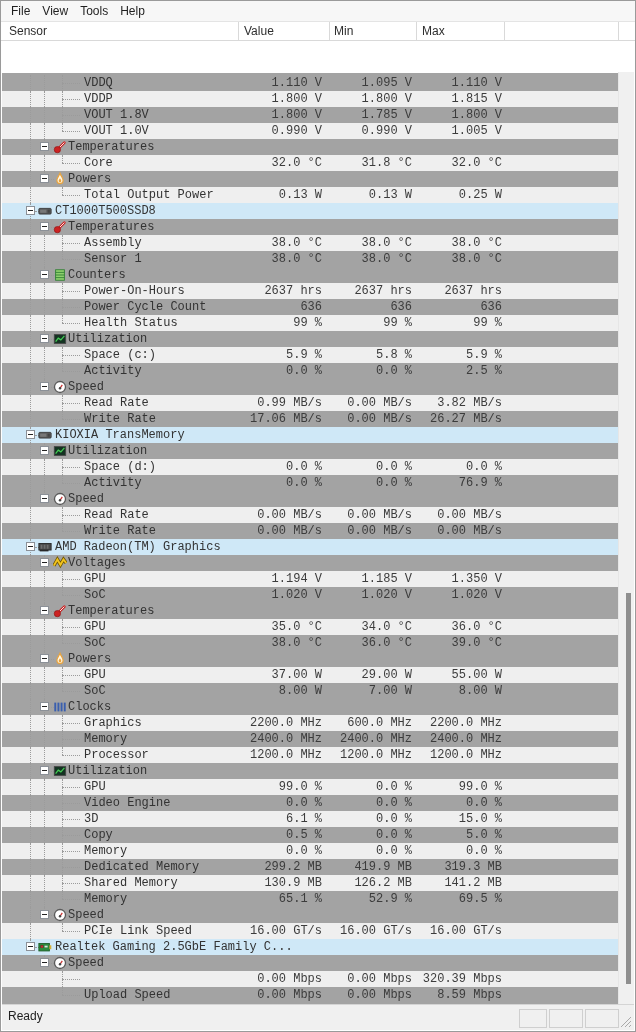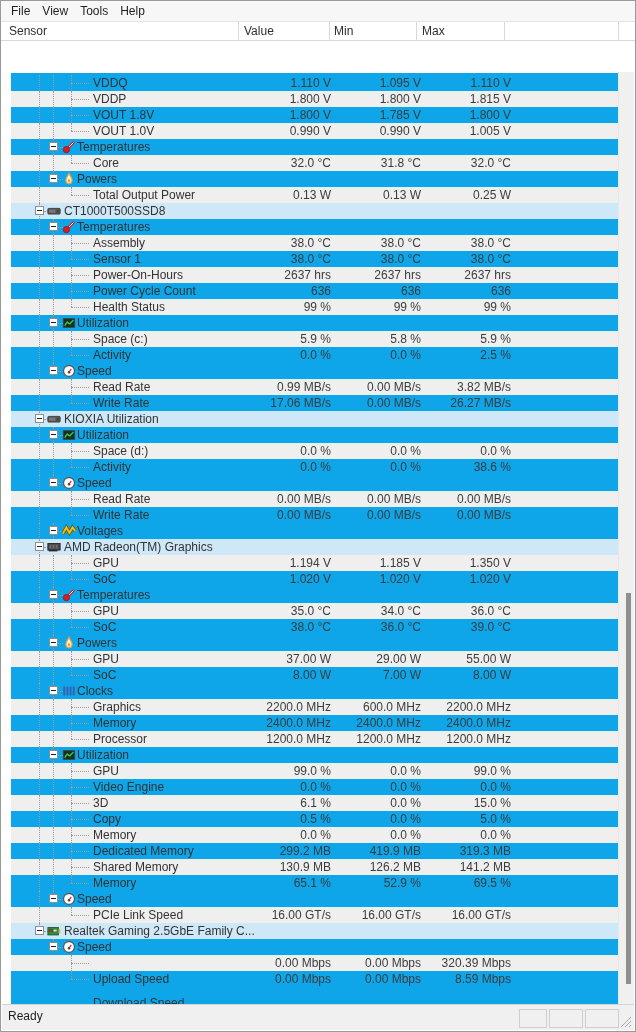--- a/index.html
+++ b/index.html
@@ -25,22 +25,22 @@
   .menubar{height:21px;background:#f7f7f7;display:flex;align-items:center;padding-left:4px;
            border-bottom:1px solid #e4e4e4;}
   .menu-item{padding:0 6px;color:#1f1f1f;line-height:20px;}
 
   
   .header{height:19px;background:#fff;position:relative;border-bottom:1px solid #d9d9d9;}
   .header span{position:absolute;top:0;line-height:18px;color:#2e2e2e;}
   .hdiv{position:absolute;top:0;bottom:0;width:1px;background:#d9d9d9;}
 
   
-  .list{position:absolute;left:10px;right:17px;top:72px;height:933px;background:#0ea5e9;
-        padding-top:2px;overflow:hidden;}
+  .list{position:absolute;left:1px;right:17px;top:72px;height:933px;background:#a3a3a3;
+        padding-top:2px;overflow:hidden;font-family:Liberation Mono, monospace;}
   .row{position:relative;height:16px;width:618px;}
   .row.shaded{background:#efefef;}
   .row.device{background:#cfe8f7;}
   .vline{position:absolute;top:0;bottom:0;width:0;border-left:1px dotted #9b9b9b;}
   .vline.half{bottom:auto;height:8px;}
   .hstub{position:absolute;top:8px;height:0;border-top:1px dotted #9b9b9b;}
   .ebox{position:absolute;top:3px;width:9px;height:9px;background:#fff;border:1px solid #8b9097;z-index:2;}
   .ebox::after{content:"";position:absolute;left:1px;right:1px;top:3px;border-top:1px solid #222;}
   .nicon{position:absolute;top:1px;width:14px;height:14px;z-index:2;}
   .nicon svg{display:block;width:14px;height:14px;}
@@ -215,20 +215,35 @@
       <div class="row leaf">
         <div class="vline" style="left: 28px;"></div>
         <div class="vline" style="left: 42px;"></div>
         <div class="vline half" style="left: 60px;"></div>
         <div class="hstub" style="left: 60px; width: 18px;"></div>
         <div class="rlabel" style="left: 82px;">Sensor 1</div>
         <div class="cell v">38.0 °C</div>
         <div class="cell mn">38.0 °C</div>
         <div class="cell mx">38.0 °C</div>
       </div>
+      <div class="row group">
+        <div class="vline" style="left: 28px;"></div>
+        <div class="vline" style="left: 42px;"></div>
+        <div class="ebox" style="left: 38px;"></div>
+        <div class="hstub" style="left: 47px; width: 5px;"></div>
+        <div class="nicon" style="left: 51px;">
+          <svg viewBox="0 0 16 16">
+            <rect x="3" y="2" width="10" height="12" fill="#8ed06c" stroke="#2f7d33"></rect>
+            <line x1="3" y1="5" x2="13" y2="5" stroke="#2f7d33"></line>
+            <line x1="3" y1="8" x2="13" y2="8" stroke="#2f7d33"></line>
+            <line x1="3" y1="11" x2="13" y2="11" stroke="#2f7d33"></line>
+          </svg>
+        </div>
+        <div class="rlabel" style="left: 66px;">Counters</div>
+      </div>
       <div class="row leaf shaded">
         <div class="vline" style="left: 28px;"></div>
         <div class="vline" style="left: 42px;"></div>
         <div class="vline" style="left: 60px;"></div>
         <div class="hstub" style="left: 60px; width: 18px;"></div>
         <div class="rlabel" style="left: 82px;">Power-On-Hours</div>
         <div class="cell v">2637 hrs</div>
         <div class="cell mn">2637 hrs</div>
         <div class="cell mx">2637 hrs</div>
       </div>
@@ -321,21 +336,21 @@
         <div class="vline" style="left: 28px;"></div>
         <div class="ebox" style="left: 24px;"></div>
         <div class="hstub" style="left: 33px; width: 4px;"></div>
         <div class="nicon" style="left: 36px;">
           <svg viewBox="0 0 16 16">
             <rect x="1" y="5" width="14" height="6.5" rx="1" fill="#5c5c5c" stroke="#333"></rect>
             <rect x="2.5" y="6.5" width="7" height="3.5" fill="#777"></rect>
             <rect x="11" y="6.5" width="2.5" height="3.5" fill="#444"></rect>
           </svg>
         </div>
-        <div class="rlabel" style="left: 53px;">KIOXIA Utilization</div>
+        <div class="rlabel" style="left: 53px;">KIOXIA TransMemory</div>
       </div>
       <div class="row group">
         <div class="vline" style="left: 28px;"></div>
         <div class="vline" style="left: 42px;"></div>
         <div class="ebox" style="left: 38px;"></div>
         <div class="hstub" style="left: 47px; width: 5px;"></div>
         <div class="nicon" style="left: 51px;">
           <svg viewBox="0 0 16 16">
             <rect x="1.5" y="3" width="13" height="10" fill="#143322" stroke="#444"></rect>
             <polyline points="3,11 6,7 9,9 13,4.5" stroke="#44cc55" stroke-width="1.4" fill="none"></polyline>
@@ -354,21 +369,21 @@
         <div class="cell mx">0.0 %</div>
       </div>
       <div class="row leaf">
         <div class="vline" style="left: 28px;"></div>
         <div class="vline" style="left: 42px;"></div>
         <div class="vline half" style="left: 60px;"></div>
         <div class="hstub" style="left: 60px; width: 18px;"></div>
         <div class="rlabel" style="left: 82px;">Activity</div>
         <div class="cell v">0.0 %</div>
         <div class="cell mn">0.0 %</div>
-        <div class="cell mx">38.6 %</div>
+        <div class="cell mx">76.9 %</div>
       </div>
       <div class="row group">
         <div class="vline" style="left: 28px;"></div>
         <div class="vline half" style="left: 42px;"></div>
         <div class="ebox" style="left: 38px;"></div>
         <div class="hstub" style="left: 47px; width: 5px;"></div>
         <div class="nicon" style="left: 51px;">
           <svg viewBox="0 0 16 16">
             <circle cx="8" cy="8" r="6.3" fill="#fff" stroke="#5a5a5a" stroke-width="1.5"></circle>
             <line x1="8" y1="9.5" x2="10.6" y2="5.5" stroke="#c33" stroke-width="1.4"></line>
@@ -387,48 +402,48 @@
         <div class="cell mx">0.00 MB/s</div>
       </div>
       <div class="row leaf">
         <div class="vline" style="left: 28px;"></div>
         <div class="vline half" style="left: 60px;"></div>
         <div class="hstub" style="left: 60px; width: 18px;"></div>
         <div class="rlabel" style="left: 82px;">Write Rate</div>
         <div class="cell v">0.00 MB/s</div>
         <div class="cell mn">0.00 MB/s</div>
         <div class="cell mx">0.00 MB/s</div>
-      </div>
-      <div class="row group">
-        <div class="vline" style="left: 28px;"></div>
-        <div class="vline" style="left: 42px;"></div>
-        <div class="ebox" style="left: 38px;"></div>
-        <div class="hstub" style="left: 47px; width: 5px;"></div>
-        <div class="nicon" style="left: 51px;">
-          <svg viewBox="0 0 16 16">
-            <polyline points="1,11 5,4 8.5,10 12,4 15,8" stroke="#6b5500" stroke-width="4" fill="none"></polyline>
-            <polyline points="1,11 5,4 8.5,10 12,4 15,8" stroke="#f2c31d" stroke-width="2.2" fill="none"></polyline>
-          </svg>
-        </div>
-        <div class="rlabel" style="left: 66px;">Voltages</div>
       </div>
       <div class="row device">
         <div class="vline" style="left: 28px;"></div>
         <div class="ebox" style="left: 24px;"></div>
         <div class="hstub" style="left: 33px; width: 4px;"></div>
         <div class="nicon" style="left: 36px;">
           <svg viewBox="0 0 16 16">
             <rect x="1" y="4" width="14" height="7.5" fill="#4a4a4a" stroke="#222"></rect>
             <rect x="3" y="5.5" width="2" height="4.5" fill="#6e6e6e"></rect>
             <rect x="6.5" y="5.5" width="2" height="4.5" fill="#6e6e6e"></rect>
             <rect x="10" y="5.5" width="2" height="4.5" fill="#6e6e6e"></rect>
             <rect x="2" y="11.5" width="10" height="1.5" fill="#222"></rect>
           </svg>
         </div>
         <div class="rlabel" style="left: 53px;">AMD Radeon(TM) Graphics</div>
+      </div>
+      <div class="row group">
+        <div class="vline" style="left: 28px;"></div>
+        <div class="vline" style="left: 42px;"></div>
+        <div class="ebox" style="left: 38px;"></div>
+        <div class="hstub" style="left: 47px; width: 5px;"></div>
+        <div class="nicon" style="left: 51px;">
+          <svg viewBox="0 0 16 16">
+            <polyline points="1,11 5,4 8.5,10 12,4 15,8" stroke="#6b5500" stroke-width="4" fill="none"></polyline>
+            <polyline points="1,11 5,4 8.5,10 12,4 15,8" stroke="#f2c31d" stroke-width="2.2" fill="none"></polyline>
+          </svg>
+        </div>
+        <div class="rlabel" style="left: 66px;">Voltages</div>
       </div>
       <div class="row leaf shaded">
         <div class="vline" style="left: 28px;"></div>
         <div class="vline" style="left: 42px;"></div>
         <div class="vline" style="left: 60px;"></div>
         <div class="hstub" style="left: 60px; width: 18px;"></div>
         <div class="rlabel" style="left: 82px;">GPU</div>
         <div class="cell v">1.194 V</div>
         <div class="cell mn">1.185 V</div>
         <div class="cell mx">1.350 V</div>

